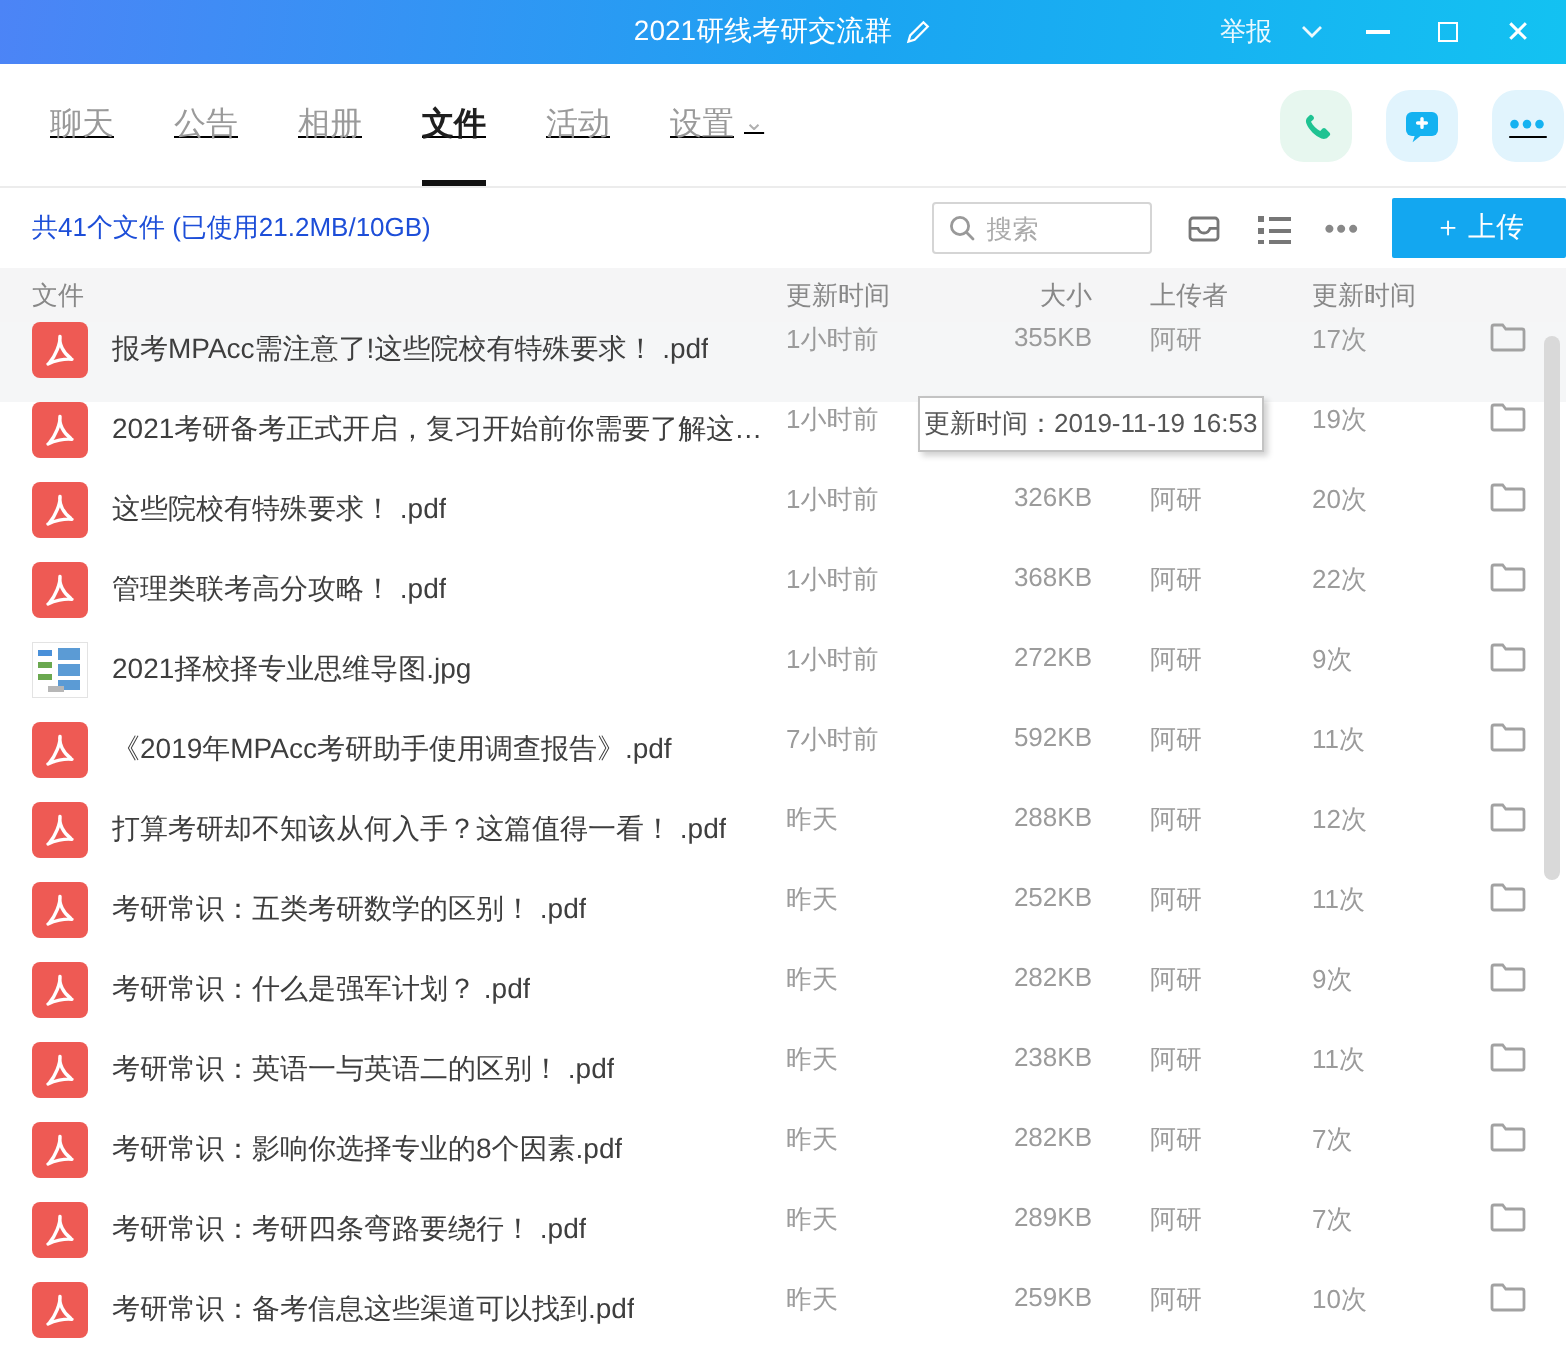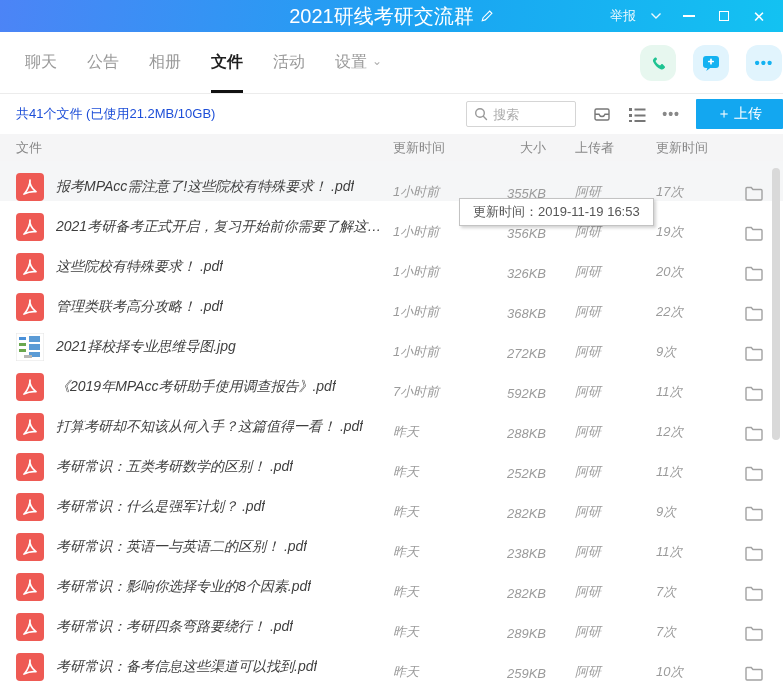--- a/index.html
+++ b/index.html
@@ -3,32 +3,32 @@
 <meta charset="utf-8">
 <style>
   html,body{margin:0;padding:0;background:#e9e9e9;}
   *{box-sizing:border-box;font-family:"Liberation Sans","DejaVu Sans",sans-serif;}
   .app{position:relative;width:783px;height:681px;background:#fff;overflow:hidden;}
 
   
   .titlebar{position:relative;height:32px;display:flex;align-items:center;
     background:linear-gradient(97deg,#4c84f6 0%,#1ba4f2 55%,#13c2f2 100%);color:#fff;}
   .title-center{position:absolute;left:0;right:0;top:0;height:32px;display:flex;
-    align-items:center;justify-content:center;gap:6px;font-size:20px;pointer-events:none;}
+    align-items:center;justify-content:center;gap:6px;font-size:14px;pointer-events:none;}
   .titlebar-right{margin-left:auto;display:flex;align-items:center;gap:19px;
     padding-right:16px;font-size:13px;z-index:2;}
   .report-wrap{display:flex;align-items:center;gap:14px;opacity:.92;}
   .winbtn{display:flex;align-items:center;justify-content:center;width:16px;height:16px;cursor:default;}
   .min-glyph{width:12px;height:2px;background:#fff;}
   .max-glyph{width:10px;height:10px;border:1.5px solid #fff;}
   .close-glyph{font-size:15px;line-height:1;color:#fff;}
 
   
   .tabbar{height:62px;display:flex;align-items:center;padding:0 16px 0 10px;
-    border-bottom:1px solid #ececec;background:#fff;}
+    border-bottom:1px solid #ececec;background:#fff;text-decoration:underline;}
   .tabs{display:flex;height:100%;}
   .tab{position:relative;height:100%;display:flex;align-items:center;padding:0 15px;
     font-size:16px;color:#9a9a9a;cursor:pointer;}
   .tab.active{color:#1f1f1f;font-weight:600;}
   .tab.active::after{content:"";position:absolute;left:50%;bottom:0;transform:translateX(-50%);
     width:32px;height:3px;background:#111;}
   .tab .chev{margin-left:5px;font-size:12px;color:#b0b0b0;line-height:1;transform:translateY(-2px);}
   .tab-actions{margin-left:auto;display:flex;align-items:center;gap:17px;}
   .bubble{width:36px;height:36px;border-radius:12px;display:flex;align-items:center;
     justify-content:center;cursor:pointer;flex:none;}
@@ -53,29 +53,29 @@
 
   
   .thead{height:27px;background:#f5f5f6;display:flex;align-items:center;
     padding:0 16px;font-size:13px;color:#888;}
   .c-name{flex:1;display:flex;align-items:center;gap:12px;min-width:0;}
   .c-time{width:108px;flex:none;}
   .c-size{width:45px;flex:none;text-align:right;}
   .c-up{width:110px;flex:none;padding-left:29px;}
   .c-down{width:89px;flex:none;}
   .c-folder{width:22px;flex:none;display:flex;align-items:center;cursor:pointer;}
-  .frow{height:40px;display:flex;align-items:flex-end;padding:0 16px;font-size:13px;
-    color:#9b9b9b;background:#fff;cursor:default;font-style:italic;}
+  .frow{height:40px;display:flex;align-items:flex-start;padding:0 16px;font-size:13px;
+    color:#9b9b9b;background:#fff;cursor:default;}
   .frow.hl{background:#f5f6f7;}
   .fname{font-size:14px;color:#3e3e3e;white-space:nowrap;overflow:hidden;text-overflow:ellipsis;}
   .ficon{width:28px;height:28px;flex:none;display:flex;}
 
   
   .tooltip{position:absolute;left:459px;top:198px;background:#fff;border:1px solid #c3c3c3;
-    box-shadow:2px 2px 3px rgba(0,0,0,.18);padding:4px 13px;font-size:13px;color:#555;
+    box-shadow:2px 2px 3px rgba(0,0,0,.18);padding:4px 2px;font-size:13px;color:#555;
     white-space:nowrap;z-index:6;}
 
   
   .scroll-thumb{position:absolute;right:3px;top:168px;width:8px;height:272px;
     border-radius:4px;background:#d9d9d9;z-index:4;cursor:pointer;}
 </style>
 </head>
 <body>
 
 <div class="app">

